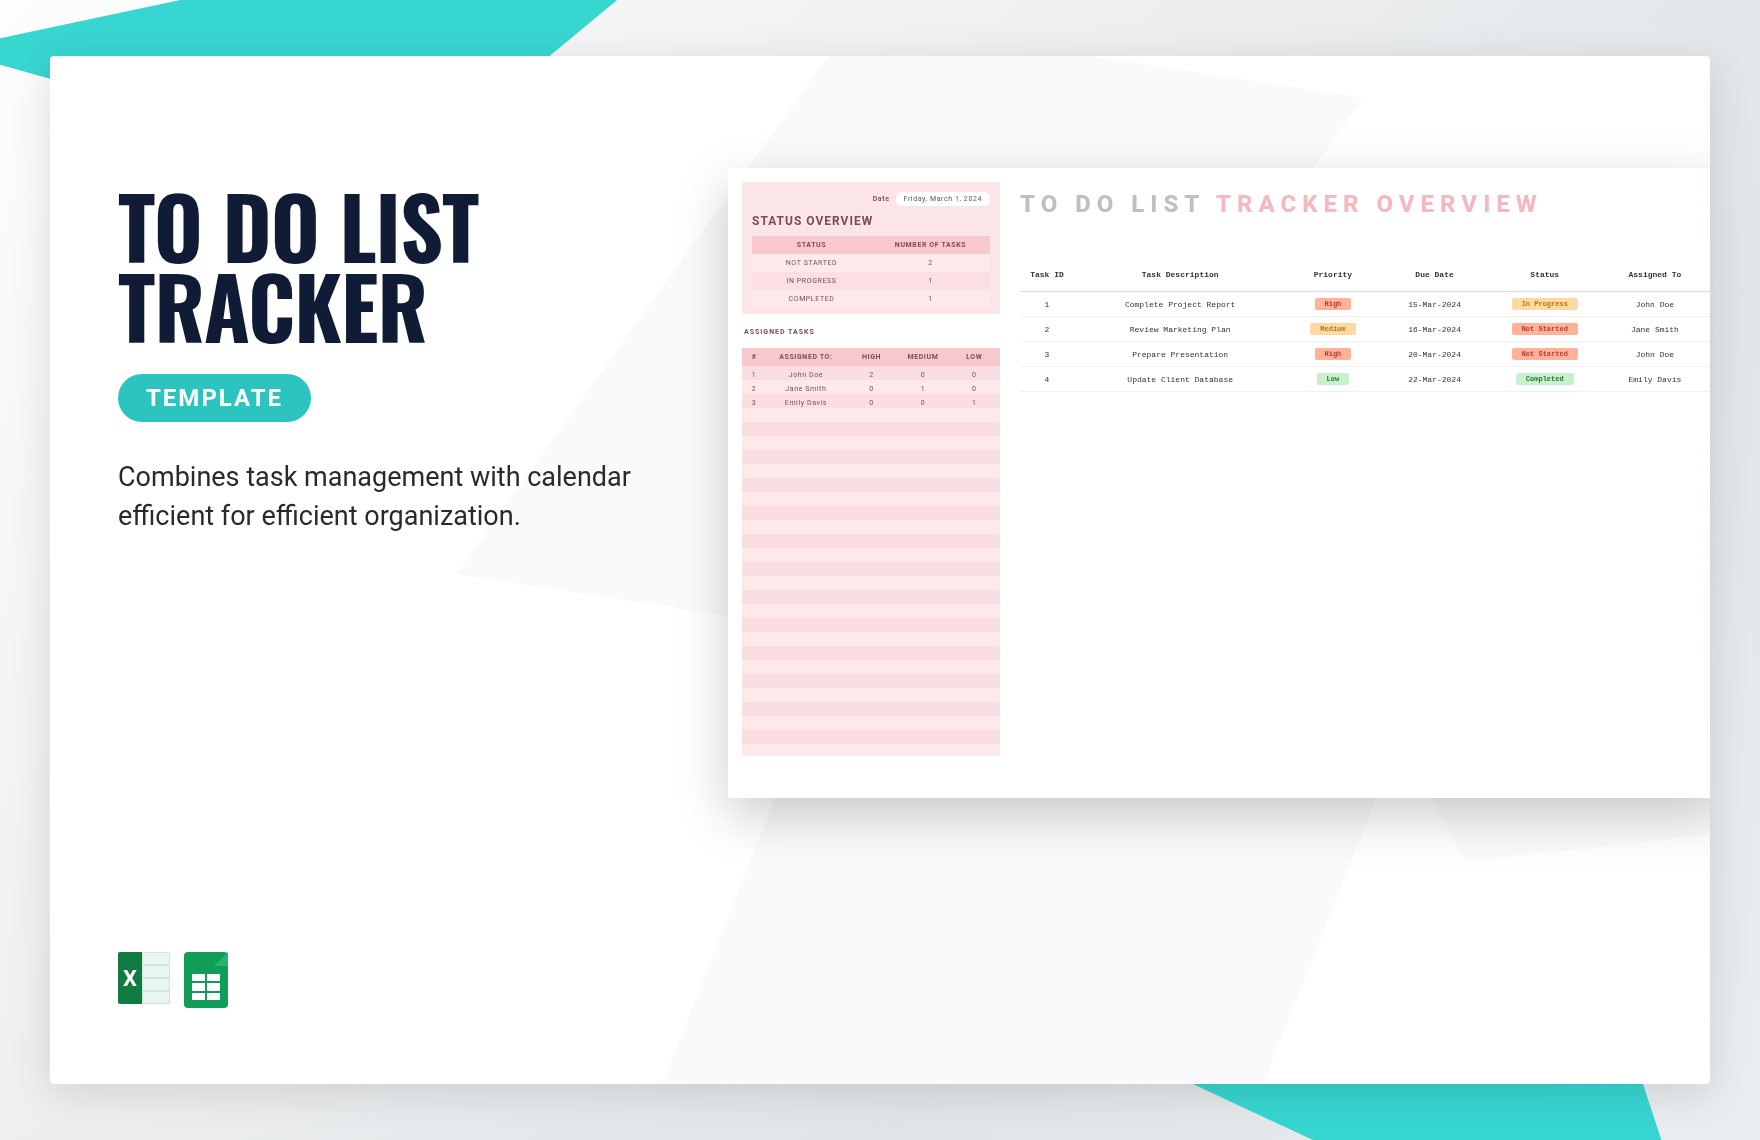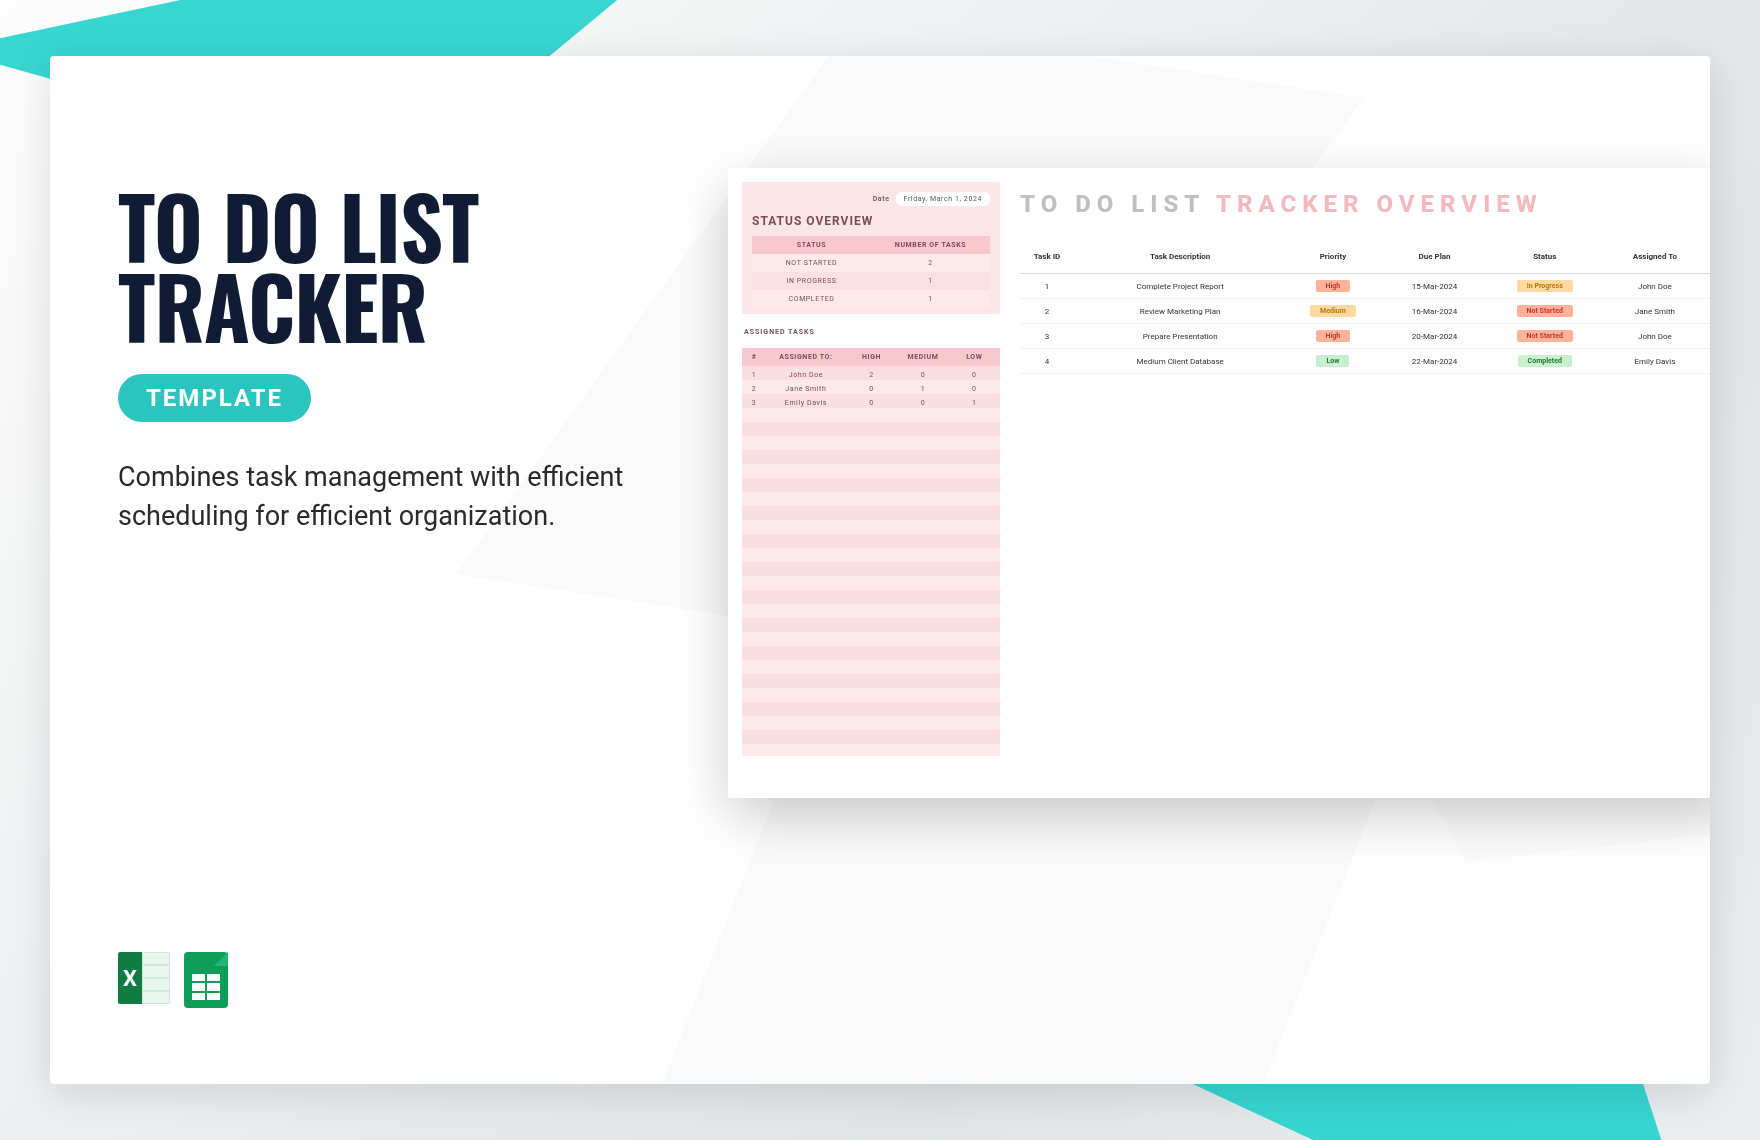--- a/index.html
+++ b/index.html
@@ -202,24 +202,25 @@
     left: 292px; top: 22px; right: 18px;
   }
   .pv-title {
     font-size: 24px;
     font-weight: 800;
     letter-spacing: 6px;
     color: #bfbfbf;
   }
   .pv-title .accent { color: #f3b9bf; }
   .pv-table {
-    margin-top: 28px;
+    margin-top: 46px;
     width: 100%;
     font-size: 8px;
     color:#333;
+    font-family:Liberation Mono, monospace;
   }
   .pv-thead{
     display:flex; font-weight:700; border-bottom:1px solid #ddd; padding-bottom:6px;
   }
   .pv-thead > div, .pv-trow > div{
     text-align:center; padding: 6px 4px;
   }
   .col-id{ width:54px;}
   .col-desc{ flex:2.4;}
   .col-pri{ flex:1;}
@@ -248,21 +249,21 @@
   <div class="poly poly1"></div>
   <div class="poly poly2"></div>
   <div class="poly poly3"></div>
 
   <div class="left">
     <div class="title">
       <div>TO DO LIST</div>
       <div>TRACKER</div>
     </div>
     <div class="badge">TEMPLATE</div>
-    <p class="desc">Combines task management with efficient scheduling for efficient organization.</p>
+    <p class="desc">Combines task management with calendar efficient for efficient organization.</p>
   </div>
 
   <div class="icons">
     <div class="app-icon">
       <div class="excel">
         <div class="x">X</div>
         <div class="c"></div>
           <div class="c"></div>
           <div class="c"></div>
           <div class="c"></div>
@@ -371,21 +372,21 @@
 
     <div class="pv-right">
       <div class="pv-title">
         <span>TO DO LIST </span><span class="accent">TRACKER OVERVIEW</span>
       </div>
       <div class="pv-table">
         <div class="pv-thead">
           <div class="col-id">Task ID</div>
           <div class="col-desc">Task Description</div>
           <div class="col-pri">Priority</div>
-          <div class="col-due">Due Plan</div>
+          <div class="col-due">Due Date</div>
           <div class="col-stat">Status</div>
           <div class="col-asg">Assigned To</div>
         </div>
 
         <div class="pv-trow">
           <div class="col-id">1</div>
           <div class="col-desc">Complete Project Report</div>
           <div class="col-pri"><span class="chip high">High</span></div>
           <div class="col-due">15-Mar-2024</div>
           <div class="col-stat"><span class="chip inprog">In Progress</span></div>
@@ -402,21 +403,21 @@
         <div class="pv-trow">
           <div class="col-id">3</div>
           <div class="col-desc">Prepare Presentation</div>
           <div class="col-pri"><span class="chip high">High</span></div>
           <div class="col-due">20-Mar-2024</div>
           <div class="col-stat"><span class="chip notst">Not Started</span></div>
           <div class="col-asg">John Doe</div>
         </div>
         <div class="pv-trow">
           <div class="col-id">4</div>
-          <div class="col-desc">Medium Client Database</div>
+          <div class="col-desc">Update Client Database</div>
           <div class="col-pri"><span class="chip low">Low</span></div>
           <div class="col-due">22-Mar-2024</div>
           <div class="col-stat"><span class="chip comp">Completed</span></div>
           <div class="col-asg">Emily Davis</div>
         </div>
       </div>
     </div>
   </div>
 </div>
 

